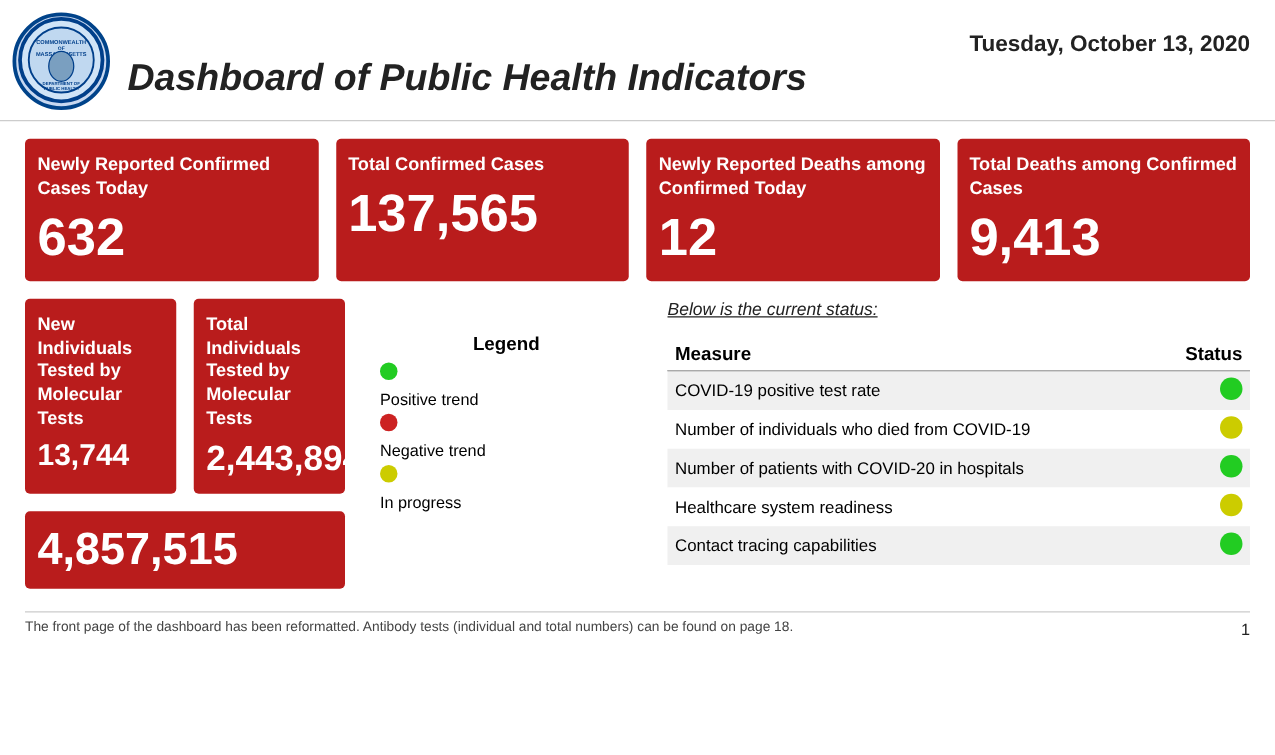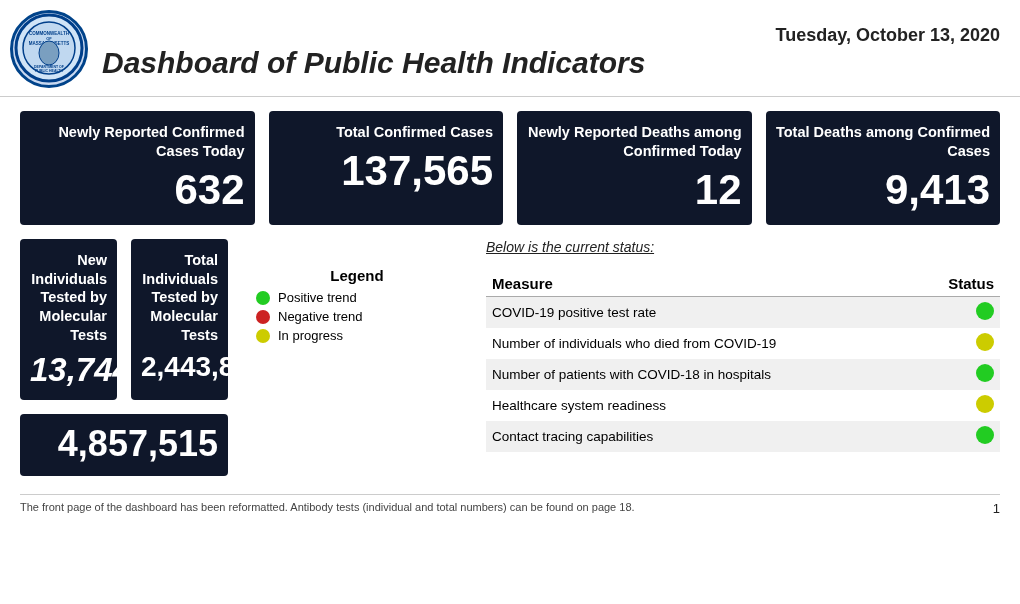--- a/index.html
+++ b/index.html
@@ -72,24 +72,24 @@
     .main-content {
       padding: 14px 20px 8px 20px;
     }
     .top-cards {
       display: flex;
       gap: 14px;
       margin-bottom: 14px;
     }
     .card {
       flex: 1;
-      background: #0f172a;
+      background: #b91c1c;
       border-radius: 4px;
       color: #fff;
-      text-align: right;
+      text-align: left;
       padding: 12px 10px 14px;
       min-width: 0;
     }
     .card-title {
       font-size: 14.5px;
       font-weight: bold;
       line-height: 1.3;
       margin-bottom: 8px;
     }
     .card-value {
@@ -98,21 +98,21 @@
       line-height: 1;
     }
     .bottom-section {
       display: flex;
       gap: 14px;
     }
     .bottom-left {
       display: flex;
       flex-direction: column;
       gap: 14px;
-      width: 208px;
+      width: 256px;
       flex-shrink: 0;
     }
     .bottom-right {
       flex: 1;
     }
     .status-header {
       font-size: 14px;
       font-style: italic;
       text-decoration: underline;
       margin-bottom: 8px;
@@ -169,23 +169,24 @@
       margin-top: 4px;
     }
     .legend-title {
       font-weight: bold;
       font-size: 15px;
       margin-bottom: 6px;
       text-align: center;
     }
     .legend-item {
       display: flex;
-      align-items: flex-end;
+      align-items: flex-start;
       gap: 8px;
       margin-bottom: 4px;
+      flex-direction: column;
     }
     .legend-dot {
       width: 14px;
       height: 14px;
       border-radius: 50%;
       flex-shrink: 0;
     }
     .footer {
       border-top: 1px solid #ccc;
       margin: 10px 20px 0 20px;
@@ -248,21 +249,21 @@
       <div class="card-value">9,413</div>
     </div>
   </div>
 
   <div class="bottom-section">
 
     <div class="bottom-left">
       <div style="display:flex; gap:14px;">
         <div class="card">
           <div class="card-title">New Individuals Tested by Molecular Tests</div>
-          <div class="card-value" style="font-size:33px;font-style:italic;">13,744</div>
+          <div class="card-value" style="font-size:24px;">13,744</div>
         </div>
         <div class="card">
           <div class="card-title">Total Individuals Tested by Molecular Tests</div>
           <div class="card-value" style="font-size:28px;">2,443,894</div>
         </div>
       </div>
       <div class="card">
         <div class="card-value" style="font-size:36px;">4,857,515</div>
       </div>
     </div>
@@ -298,21 +299,21 @@
         <tbody id="status-tbody">
         <tr>
               <td>COVID-19 positive test rate</td>
               <td class="right"><span class="dot" style="background: rgb(34, 204, 34);"></span></td>
             </tr>
             <tr>
               <td>Number of individuals who died from COVID-19</td>
               <td class="right"><span class="dot" style="background: rgb(204, 204, 0);"></span></td>
             </tr>
             <tr>
-              <td>Number of patients with COVID-18 in hospitals</td>
+              <td>Number of patients with COVID-20 in hospitals</td>
               <td class="right"><span class="dot" style="background: rgb(34, 204, 34);"></span></td>
             </tr>
             <tr>
               <td>Healthcare system readiness</td>
               <td class="right"><span class="dot" style="background: rgb(204, 204, 0);"></span></td>
             </tr>
             <tr>
               <td>Contact tracing capabilities</td>
               <td class="right"><span class="dot" style="background: rgb(34, 204, 34);"></span></td>
             </tr>

